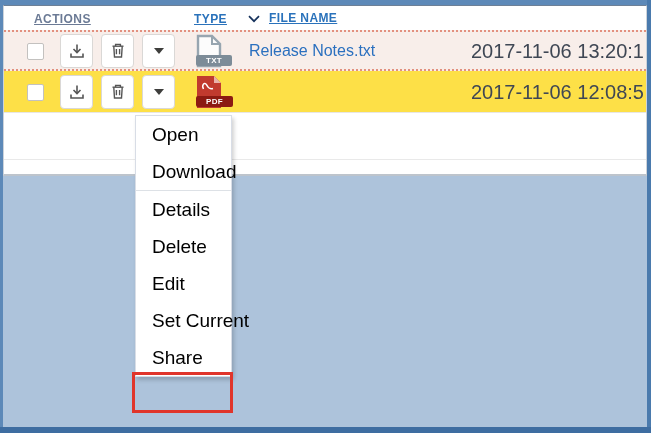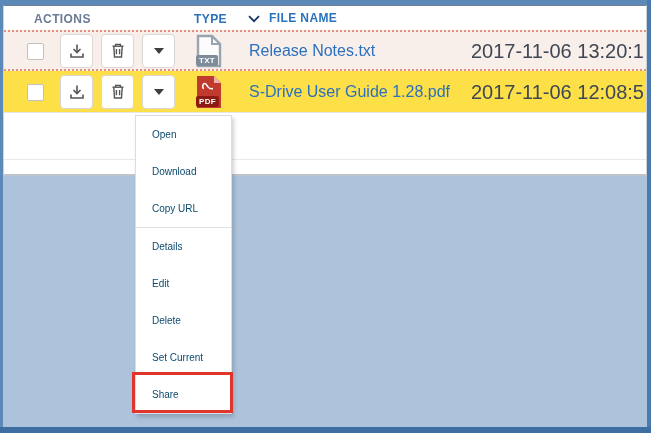--- a/index.html
+++ b/index.html
@@ -12,21 +12,21 @@
   .frame-right{position:absolute;right:0;top:0;width:4px;height:433px;background:#4a7aad;z-index:20;}
   .frame-bottom{position:absolute;left:0;bottom:0;width:651px;height:6px;background:#3e6da1;z-index:20;}
 
   
   .panel{position:absolute;left:3px;top:5px;width:644px;height:171px;background:#ffffff;
          border-top:1px solid #6e8096;border-bottom:2px solid #bdc4cc;
          border-left:1px solid #cdd3da;border-right:1px solid #cdd3da;box-sizing:border-box;z-index:1;}
 
   .thead{position:relative;height:24px;background:#ffffff;}
   .th{position:absolute;top:0;height:24px;line-height:26px;font-size:12px;font-weight:600;
-      letter-spacing:0.4px;color:#2a72bb;white-space:nowrap;cursor:pointer;}
+      letter-spacing:0.4px;color:#2a72bb;white-space:nowrap;cursor:pointer;text-decoration:underline;}
   .th-actions{left:30px;color:#6b7a95;}
   .th-type{left:190px;}
   .th-file{left:244px;display:flex;align-items:center;gap:9px;}
   .th-file svg{margin-top:2px;}
   .th-date{right:30px;}
 
   .row{position:relative;box-sizing:border-box;}
   .row1{height:41px;background:#f8eeea;border-top:2px dotted #e2907f;border-bottom:2px dotted #e2907f;}
   .row2{height:42px;background:#fde047;border-bottom:1px solid #e8e6e4;}
 
@@ -35,36 +35,36 @@
   .abtn{position:absolute;top:50%;margin-top:-17px;width:33px;height:34px;background:#fff;
         border:1px solid #dad8d6;border-radius:4px;display:flex;align-items:center;justify-content:center;
         cursor:pointer;padding:0;}
   .btn-download{left:56px;} .btn-trash{left:97px;} .btn-menu{left:138px;}
   .caret{width:0;height:0;border-left:5px solid transparent;border-right:5px solid transparent;
          border-top:6px solid #3e3e3c;}
 
   .ficon{position:absolute;left:192px;top:50%;margin-top:-17px;width:26px;height:34px;}
   .ficon svg{position:absolute;left:0;top:0;}
   .badge{position:absolute;left:0;bottom:2px;color:#fff;font-size:8px;font-weight:bold;
-         padding:1px 3px;border-radius:2px;letter-spacing:0.3px;}
+         padding:1px 10px;border-radius:2px;letter-spacing:0.3px;}
   .badge-txt{background:#7d8c98;}
   .badge-pdf{background:#8c1a12;}
 
   .flink{position:absolute;left:245px;top:50%;transform:translateY(-50%);font-size:16px;
          color:#2b70bf;text-decoration:none;white-space:nowrap;cursor:pointer;}
   .fdate{position:absolute;right:2px;top:50%;transform:translateY(-50%);font-size:20px;
          color:#3f4754;white-space:nowrap;}
 
   .lower-divider{position:absolute;left:0;top:153px;width:100%;height:1px;background:#e9e9e9;}
 
   
   .menu{position:absolute;left:135px;top:115px;width:97px;background:#ffffff;
         border:1px solid #d8dde6;box-sizing:border-box;z-index:5;
         box-shadow:2px 3px 4px rgba(0,0,0,0.18);}
-  .mi{height:37px;line-height:37px;padding-left:16px;font-size:10px;color:#0c4a6e;cursor:pointer;
+  .mi{height:37px;line-height:37px;padding-left:16px;font-size:19px;color:#000000;cursor:pointer;
       white-space:nowrap;}
   .menu-divider{height:1px;background:#dde1e6;}
 
   
   .annotation{position:absolute;left:132px;top:372px;width:101px;height:41px;
               border:3px solid #e0352b;box-sizing:border-box;z-index:6;pointer-events:none;}
 </style>
 </head>
 <body>
 
@@ -143,35 +143,33 @@
         <span class="caret"></span>
       </button>
       <span class="ficon">
         <svg width="26" height="34" viewBox="0 0 26 34">
           <path d="M1 1h17l7 7v25H1z" fill="#c13a2e"></path>
           <path d="M18 1l7 7h-7z" fill="#e9b2aa"></path>
           <path d="M7.5 14c-2.2-4 1-7.5 3-4.4 1.4 2.2 2 5 6.5 4" stroke="#ffffff" fill="none" stroke-width="1.5"></path>
         </svg>
         <span class="badge badge-pdf">PDF</span>
       </span>
-      <a class="flink">S-Drive User Guide 1.28.pdf</a>
       <span class="fdate">2017-11-06 12:08:5</span>
     </div>
 
     <div class="lower-divider"></div>
   </div>
 
   <div class="menu">
     <div class="mi">Open</div>
     <div class="mi">Download</div>
-    <div class="mi">Copy URL</div>
     <div class="menu-divider"></div>
     <div class="mi">Details</div>
+    <div class="mi">Delete</div>
     <div class="mi">Edit</div>
-    <div class="mi">Delete</div>
     <div class="mi">Set Current</div>
     <div class="mi">Share</div>
   </div>
 
   <div class="annotation"></div>
 
   <div class="frame-top"></div>
   <div class="frame-left"></div>
   <div class="frame-right"></div>
   <div class="frame-bottom"></div>

